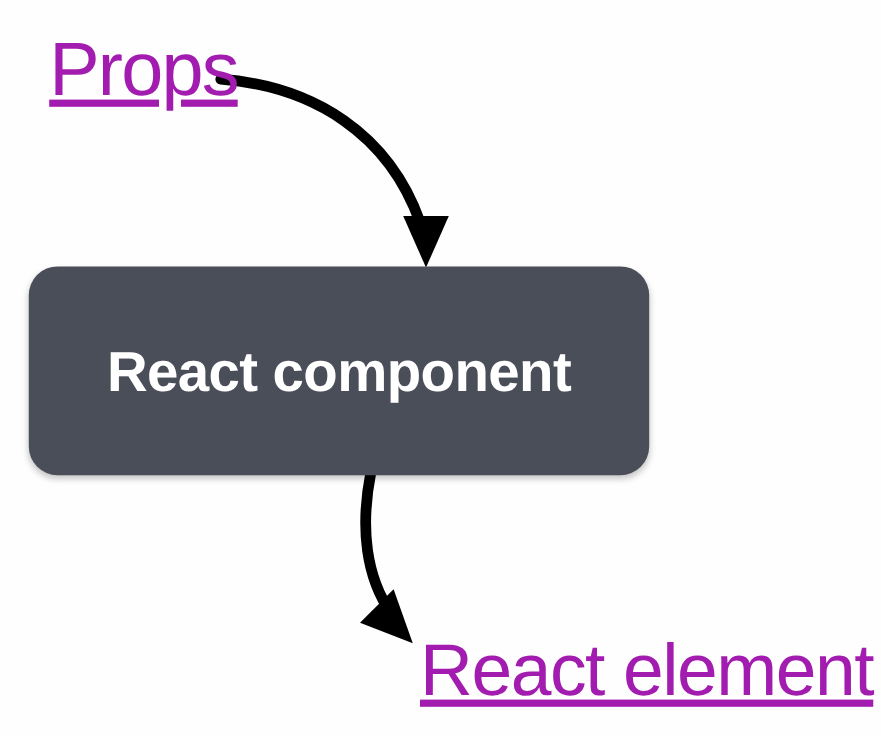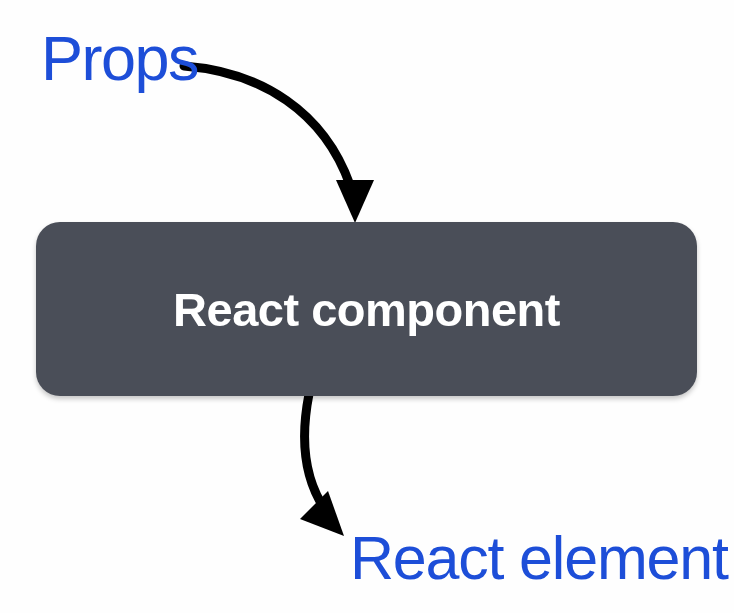--- a/index.html
+++ b/index.html
@@ -27,23 +27,23 @@
     left: 0;
     top: 0;
     width: 734px;
     height: 613px;
     pointer-events: none;
   }
 
   
   .node-box {
     position: absolute;
-    left: 36px;
+    left: 24px;
     top: 222px;
-    width: 661px;
+    width: 517px;
     height: 174px;
     border-radius: 24px;
     background: #4a4e58;
     box-shadow: 0 3px 5px rgba(0, 0, 0, 0.22);
     display: flex;
     align-items: center;
     justify-content: center;
     box-sizing: border-box;
   }
   .node-box-label {
@@ -52,23 +52,24 @@
     font-weight: bold;
     letter-spacing: -0.5px;
     line-height: 1;
     white-space: nowrap;
     -webkit-font-smoothing: antialiased;
   }
 
   
   .free-label {
     position: absolute;
-    color: #1d4ed8;
+    color: #a21caf;
     white-space: nowrap;
     line-height: 1;
+    text-decoration: underline;
   }
   #label-props {
     left: 41px;
     top: 27px;
     font-size: 63px;
     letter-spacing: -1.5px;
   }
   #label-react-element {
     left: 350px;
     top: 528px;

